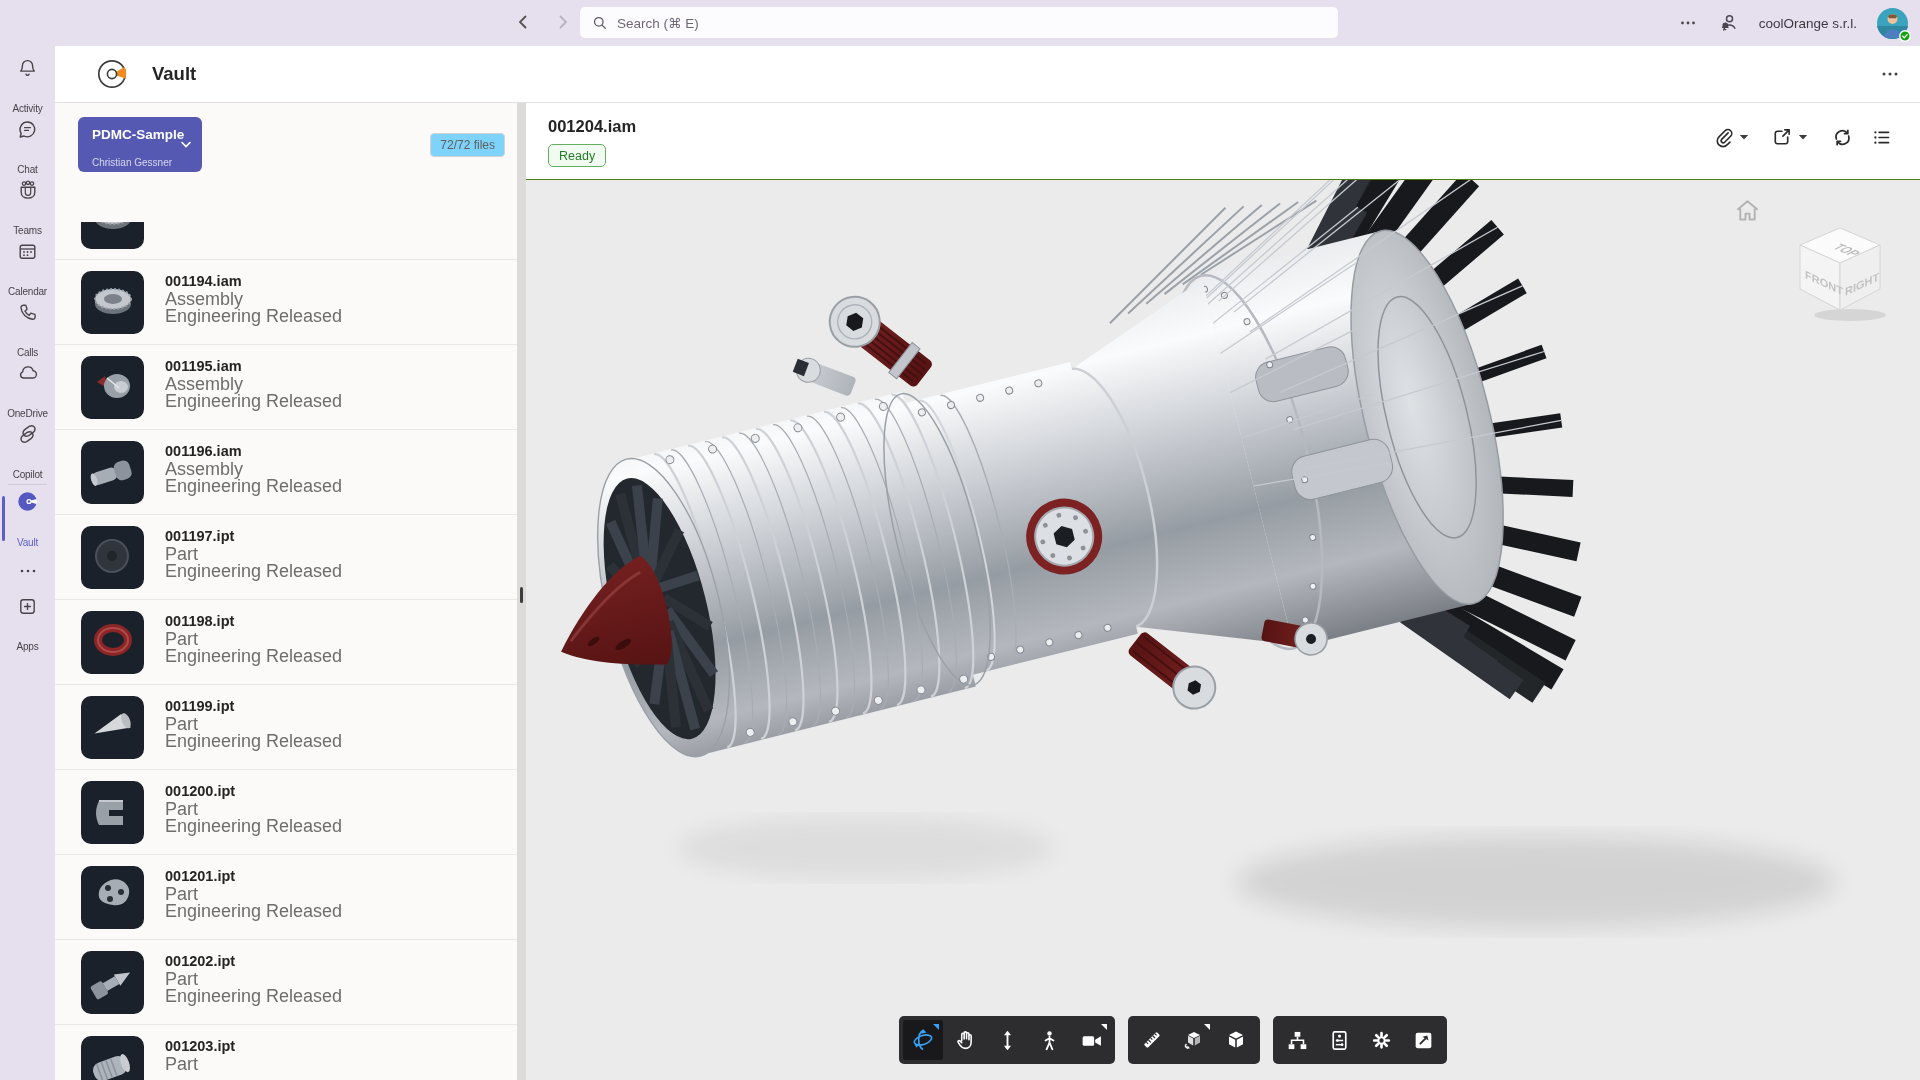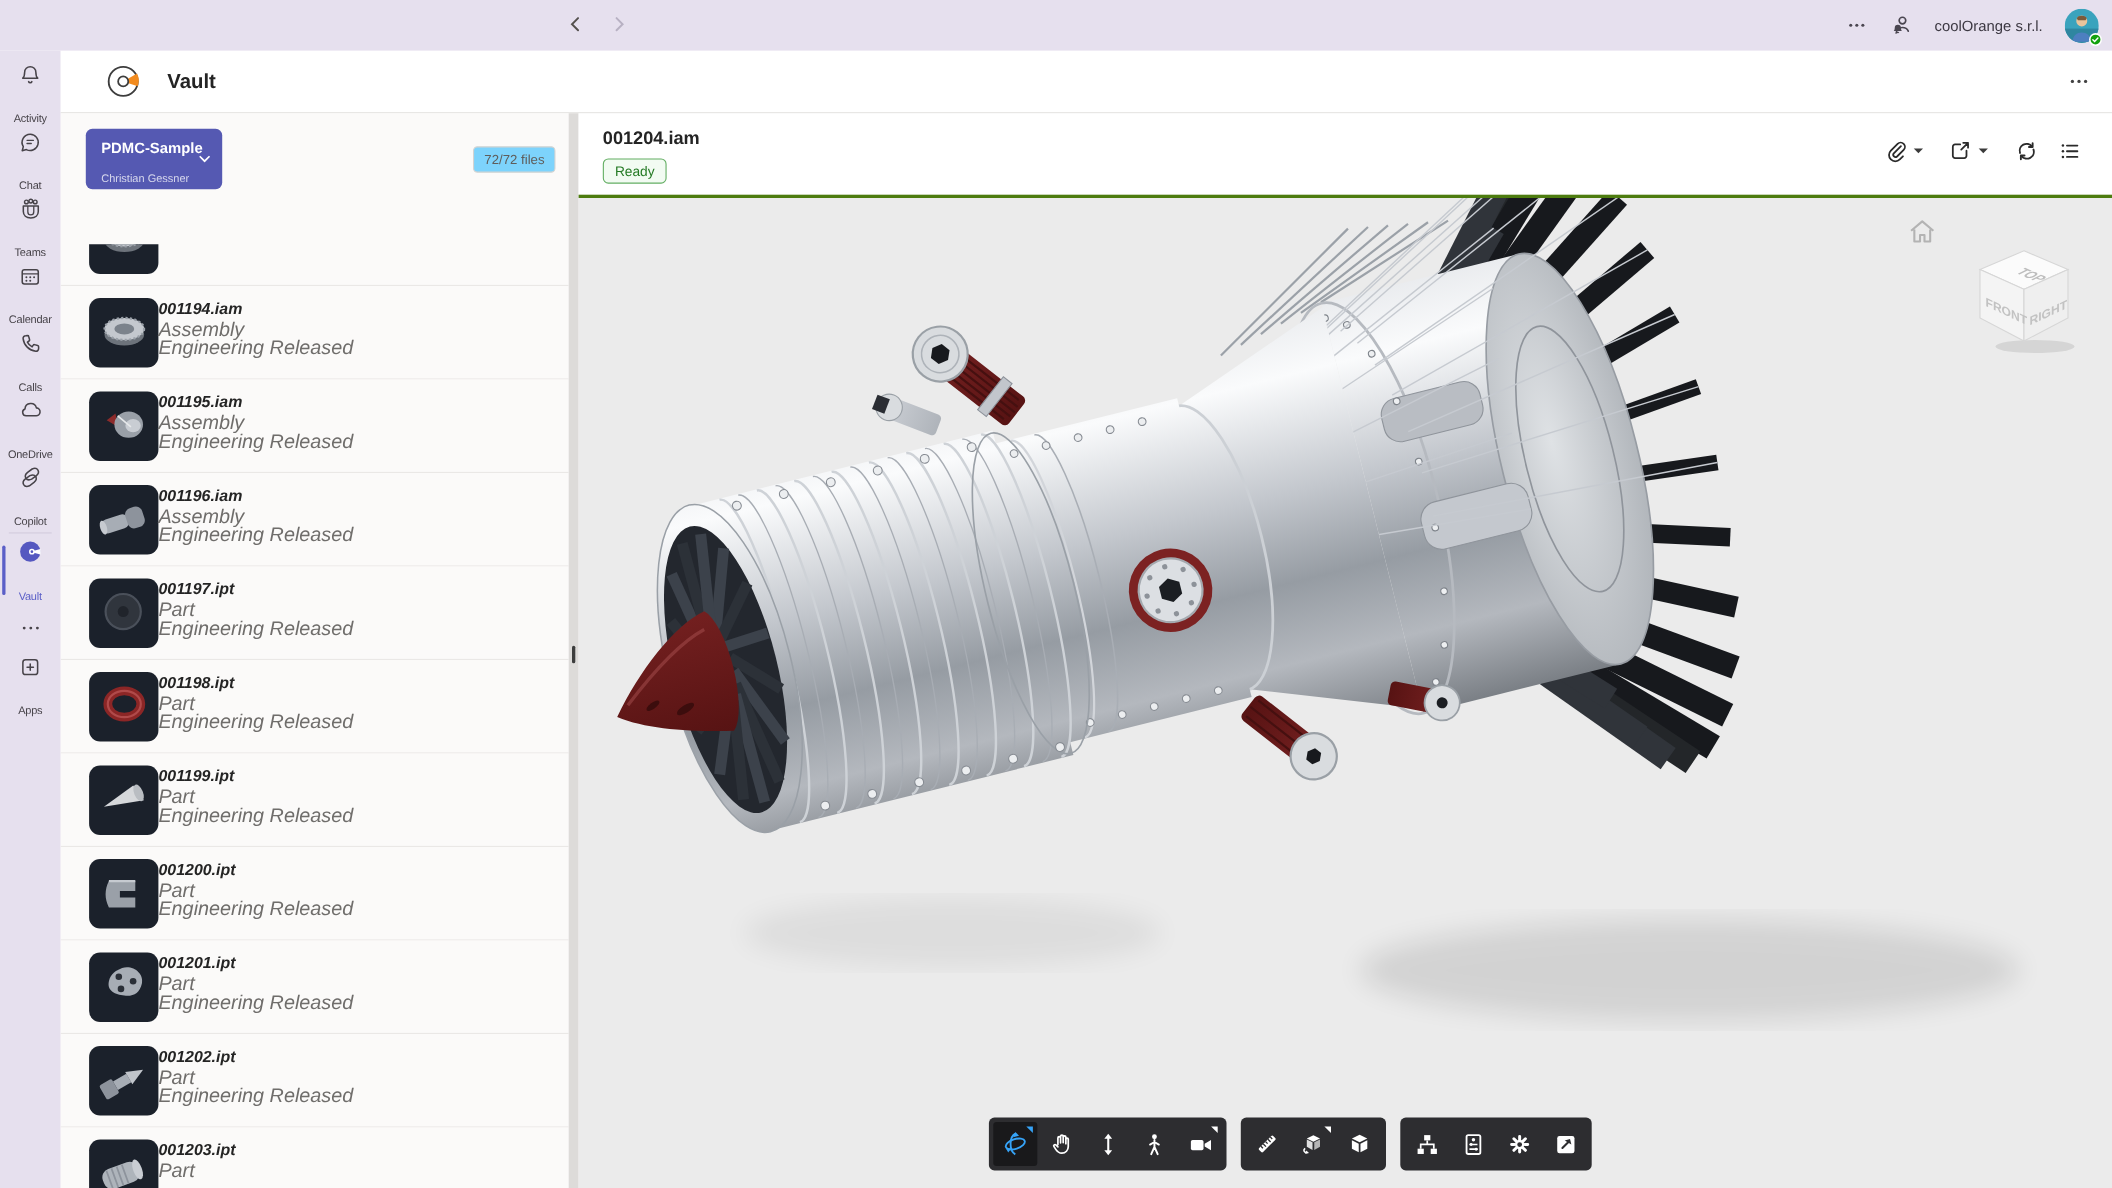--- a/index.html
+++ b/index.html
@@ -32,30 +32,30 @@
   
   .left-panel{position:absolute;left:0;top:57px;width:462px;height:977px;background:#fbfaf9;}
   .pdmc-btn{position:absolute;left:23px;top:14px;width:124px;height:55px;background:#5559b2;border-radius:6px;color:#fff;cursor:pointer;box-sizing:border-box;padding:10px 12px 0 14px;}
   .pdmc-btn .t{font-size:13.5px;font-weight:bold;}
   .pdmc-btn .s{font-size:10px;color:rgba(255,255,255,0.75);margin-top:15px;}
   .pdmc-caret{position:absolute;right:11px;top:24px;}
   .files-badge{position:absolute;right:12px;top:30px;height:22px;background:#7dd3fc;border:1px solid #d5d3d1;border-radius:4px;font-size:12px;color:#5f5d5b;display:flex;align-items:center;padding:0 9px;}
   .search-box{position:absolute;left:21px;top:83px;width:432px;height:36px;background:#fff;border:2.5px solid #5b5fc7;border-radius:4px;box-sizing:border-box;display:flex;align-items:center;padding:0 10px;gap:10px;}
   .search-box input{border:none;outline:none;flex:1;font-size:14px;color:#242424;font-family:"Liberation Sans",sans-serif;background:transparent;}
   .file-list{position:absolute;left:0;top:119px;right:0;bottom:0;overflow:hidden;}
-  .file-row{height:85px;box-sizing:border-box;padding:11px 0 0 26px;display:flex;gap:0;border-bottom:1px solid #eae8e6;cursor:pointer;background:#fbfaf9;font-style:italic;}
+  .file-row{height:85px;box-sizing:border-box;padding:11px 0 0 26px;display:flex;gap:21px;border-bottom:1px solid #eae8e6;cursor:pointer;background:#fbfaf9;}
   .thumb{width:63px;height:63px;border-radius:10px;background:#1b212b;flex:none;overflow:hidden;}
   .f-name{font-size:14.5px;font-weight:bold;color:#242424;line-height:19px;padding-top:1px;}
   .f-type,.f-state{font-size:18px;color:#6f6d6b;line-height:17px;}
   
   .v-divider{position:absolute;left:462px;top:57px;width:9px;height:977px;background:#dddbd9;cursor:col-resize;}
   .v-divider .grip{position:absolute;left:3px;top:484px;width:3px;height:16px;background:#3d3d3d;border-radius:2px;}
   
   .viewer{position:absolute;left:471px;top:57px;width:1394px;height:977px;background:#ebebeb;}
-  .viewer-header{position:absolute;left:0;top:0;width:100%;height:77px;background:#fff;border-bottom:3px solid #4d7c0f;box-sizing:border-box;}
+  .viewer-header{position:absolute;left:0;top:0;width:100%;height:77px;background:#fff;border-bottom:1px solid #4d7c0f;box-sizing:border-box;}
   .vh-title{position:absolute;left:22px;top:14px;font-size:16.5px;font-weight:bold;color:#242424;}
   .status-badge{position:absolute;left:22px;top:41px;height:21px;border:1px solid #63ae63;background:#f2fbf2;border-radius:5px;color:#257a25;font-size:12.5px;display:flex;align-items:center;padding:0 10px;}
   .vh-actions{position:absolute;right:28px;top:24px;display:flex;align-items:center;}
   .vh-actions .ico{cursor:pointer;display:flex;align-items:center;}
   .canvas{position:absolute;left:0;top:77px;width:1394px;height:900px;overflow:hidden;}
   .home-btn{position:absolute;left:1208px;top:17px;cursor:pointer;}
   .viewcube{position:absolute;left:1266px;top:40px;cursor:pointer;}
   
   .vtoolbar{position:absolute;left:calc(50% - 50px);bottom:16px;transform:translateX(-50%);display:flex;gap:13px;}
   .tgroup{background:#2d2d30;border-radius:5px;padding:4px;display:flex;gap:2px;}
@@ -72,20 +72,29 @@
     <div class="nav-btn">
       <svg width="16" height="16" viewBox="0 0 16 16">
           <path d="M10.5 2.5 5 8l5.5 5.5" fill="none" stroke="#55514e" stroke-width="1.8" stroke-linecap="round"></path>
         </svg>
     </div>
     <div class="nav-btn">
       <svg width="16" height="16" viewBox="0 0 16 16">
           <path d="M5.5 2.5 11 8l-5.5 5.5" fill="none" stroke="#b8b1c3" stroke-width="1.8" stroke-linecap="round"></path>
         </svg>
     </div>
+  </div>
+  <div class="search-pill">
+    <span>
+      <svg width="16" height="16" viewBox="0 0 20 20">
+          <circle cx="8.5" cy="8.5" r="5.3" fill="none" stroke="#5f5a66" stroke-width="1.6"></circle>
+          <path d="m12.6 12.6 4 4" stroke="#5f5a66" stroke-width="1.6" stroke-linecap="round"></path>
+        </svg>
+    </span>
+    <span class="ph">Search (⌘ E)</span>
   </div>
   <div class="tb-right">
     <span style="cursor:pointer">
       <svg width="18" height="18" viewBox="0 0 18 18">
           <g fill="#4a4650">
             <circle cx="3.5" cy="9" r="1.4"></circle>
             <circle cx="9" cy="9" r="1.4"></circle>
             <circle cx="14.5" cy="9" r="1.4"></circle>
           </g>
         </svg>

